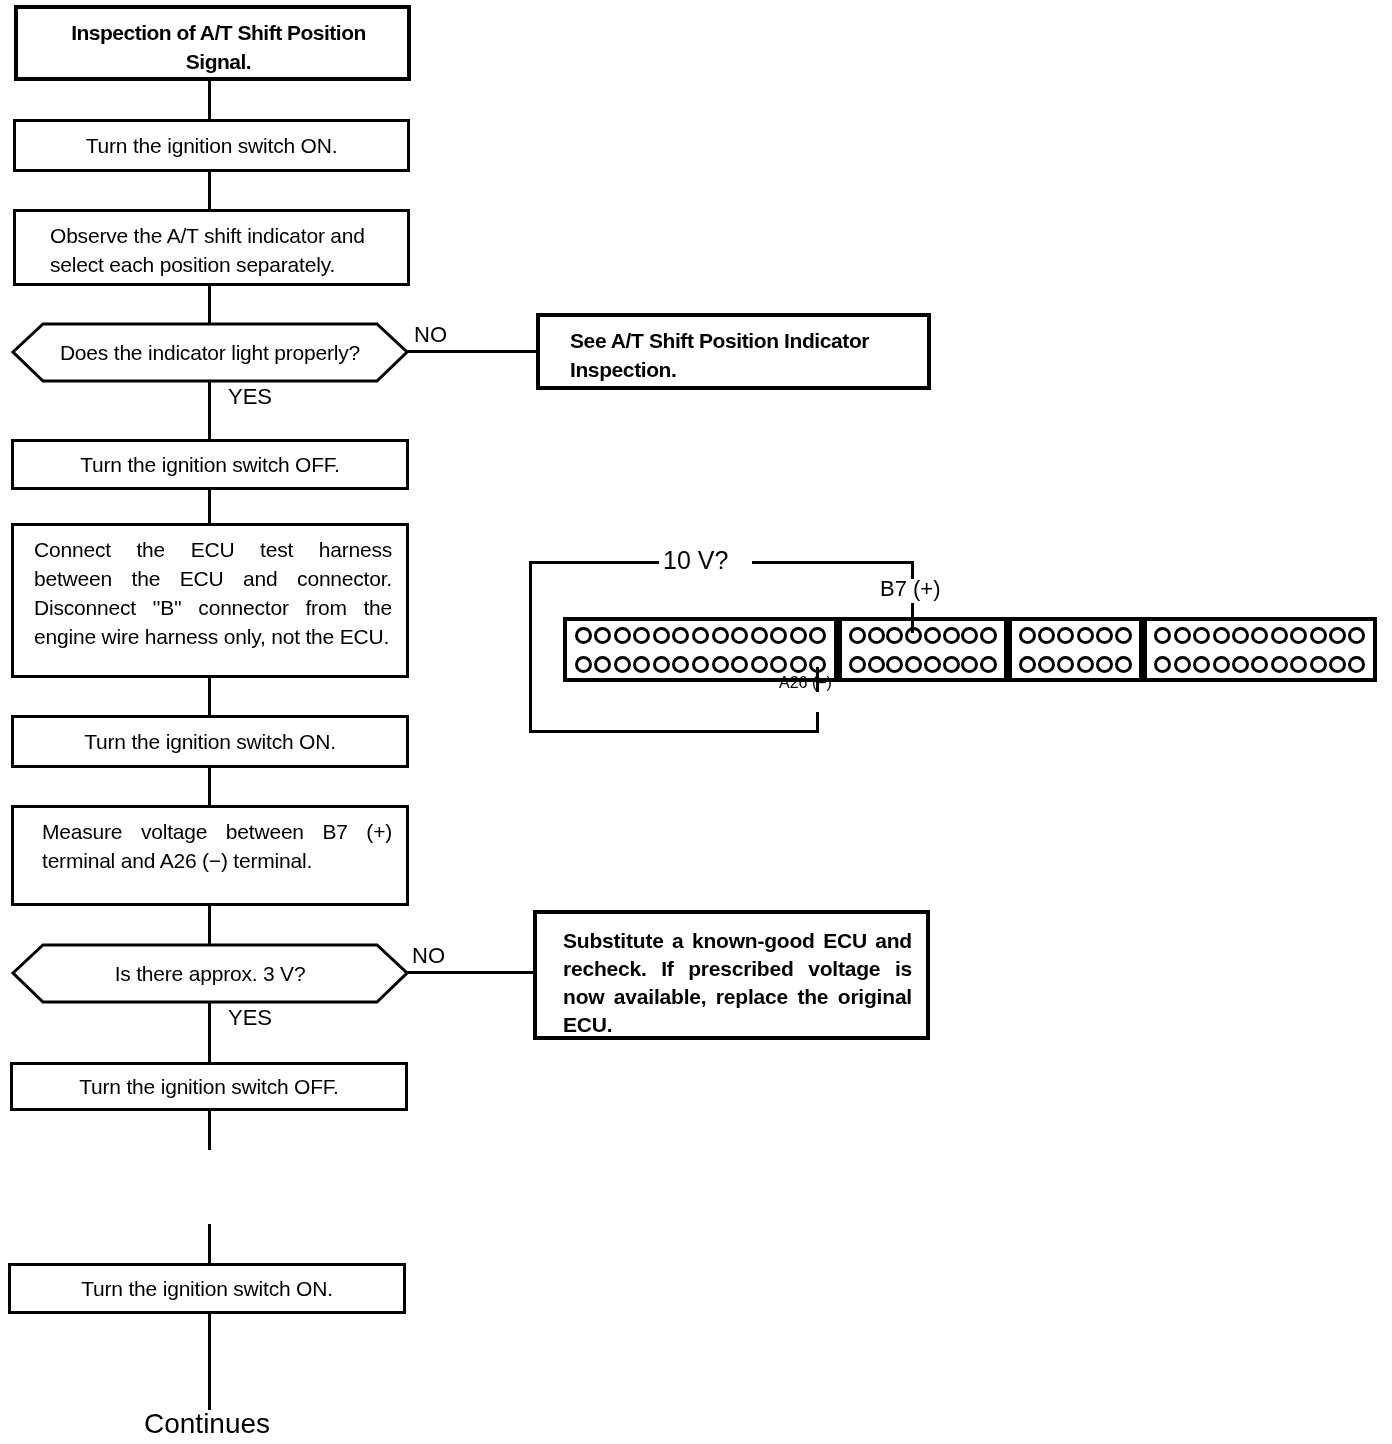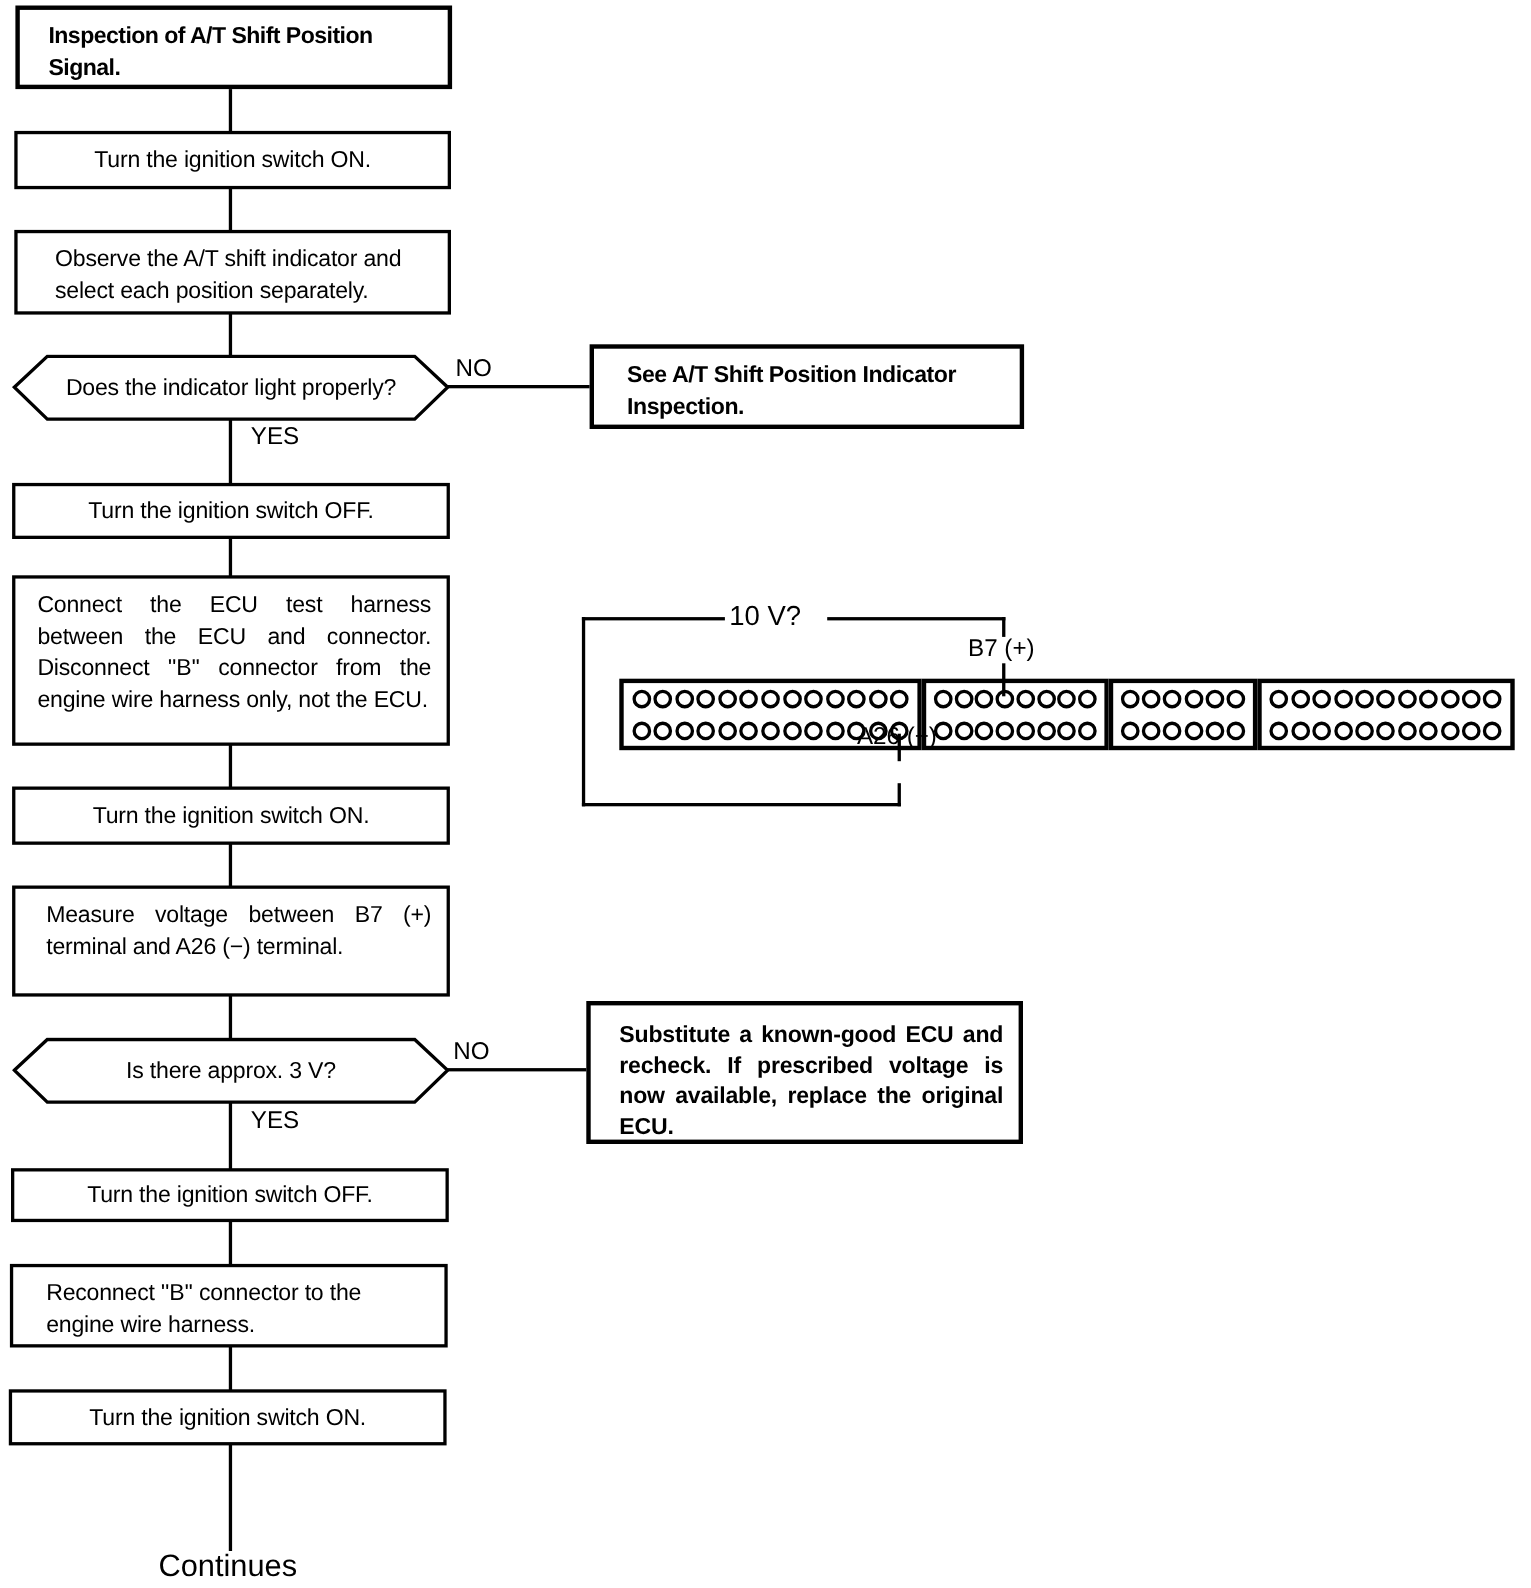--- a/index.html
+++ b/index.html
@@ -62,21 +62,21 @@
     border-radius: 50%;
     background: #fff;
     flex: 0 0 auto;
   }
 </style>
 </head>
 <body>
 
 <div class="page">
 
-  <div class="box thick bold pad" style="left:14px; top:5px; width:397px; height:76px; letter-spacing:-0.5px;">Inspection of A/T Shift Position Signal.</div>
+  <div class="box thick bold pad" style="left:14px; top:5px; width:397px; height:76px; letter-spacing:-0.5px;text-align:center;">Inspection of A/T Shift Position Signal.</div>
 
   <div class="box center" style="left:13px; top:119px; width:397px; height:53px;">Turn the ignition switch ON.</div>
 
   <div class="box pad" style="left:13px; top:209px; width:397px; height:77px; padding-left:34px;">Observe the A/T shift indicator and select each position separately.</div>
 
   <div class="hex" style="left:11px; top:322px; width:398px; height:61px;">
     <svg width="398" height="61" viewBox="0 0 398 61">
       <polygon points="2,30 32,2 366,2 396,30 366,59 32,59" fill="#ffffff" stroke="#000000" stroke-width="3"></polygon>
     </svg>
     <div class="hex-text">Does the indicator light properly?</div>
@@ -96,21 +96,20 @@
     <svg width="398" height="61" viewBox="0 0 398 61">
       <polygon points="2,30 32,2 366,2 396,30 366,59 32,59" fill="#ffffff" stroke="#000000" stroke-width="3"></polygon>
     </svg>
     <div class="hex-text">Is there approx. 3 V?</div>
   </div>
 
   <div class="box thick bold pad just" style="left:533px; top:910px; width:397px; height:130px; padding-top:13px; padding-left:26px; line-height:28px;">Substitute a known-good ECU and recheck. If prescribed voltage is now available, replace the original ECU.</div>
 
   <div class="box center" style="left:10px; top:1062px; width:398px; height:49px;">Turn the ignition switch OFF.</div>
 
-  <div class="box pad" style="left:9px; top:1149px; width:398px; height:76px; padding-left:30px;">Reconnect ''B'' connector to the engine wire harness.</div>
 
   <div class="box center" style="left:8px; top:1263px; width:398px; height:51px;">Turn the ignition switch ON.</div>
 
   <div class="lbl" style="left:144px; top:1408px; font-size:28px;">Continues</div>
 
   <div class="line" style="left:208px; top:81px;   width:3px; height:39px;"></div>
   <div class="line" style="left:208px; top:171px;  width:3px; height:39px;"></div>
   <div class="line" style="left:208px; top:285px;  width:3px; height:39px;"></div>
   <div class="line" style="left:208px; top:381px;  width:3px; height:59px;"></div>
   <div class="line" style="left:208px; top:489px;  width:3px; height:35px;"></div>
@@ -235,15 +234,15 @@
   <div class="line" style="left:752px; top:561px; width:162px; height:3px;"></div>
   <div class="line" style="left:911px; top:561px; width:3px; height:18px;"></div>
   <div class="line" style="left:911px; top:603px; width:3px; height:30px;"></div>
   <div class="line" style="left:529px; top:561px; width:3px; height:172px;"></div>
   <div class="line" style="left:529px; top:730px; width:290px; height:3px;"></div>
   <div class="line" style="left:816px; top:712px; width:3px; height:21px;"></div>
   <div class="line" style="left:816px; top:667px; width:3px; height:25px;"></div>
 
   <div class="lbl" style="left:663px; top:546px; font-size:25px;">10 V?</div>
   <div class="lbl" style="left:880px; top:576px; font-size:22px;">B7 (+)</div>
-  <div class="lbl" style="left:779px; top:656px; font-size:22px;">A26 (−)</div>
+  <div class="lbl" style="left:779px; top:674px; font-size:16px;">A26 (−)</div>
 
 </div>
 
 </body></html>

